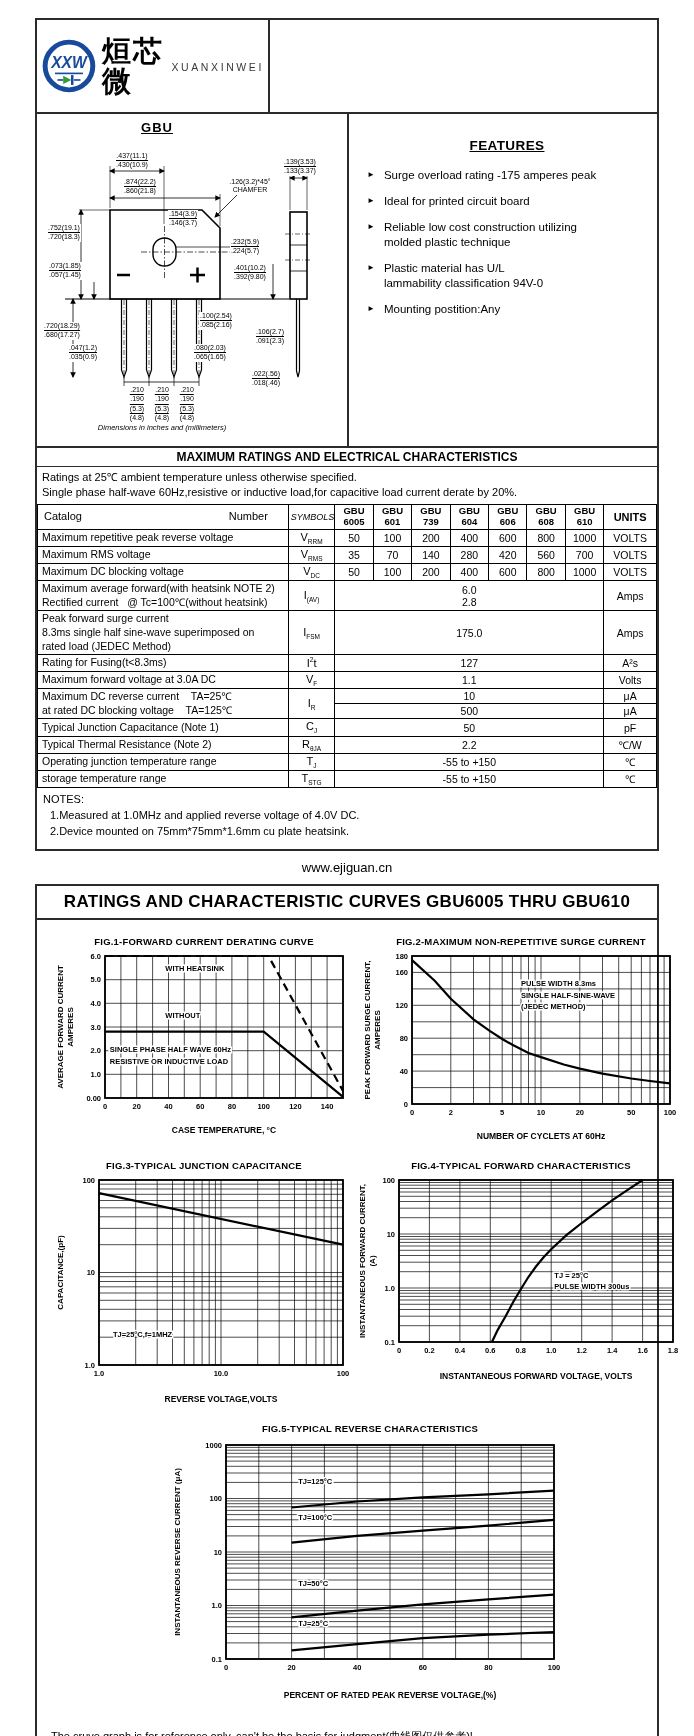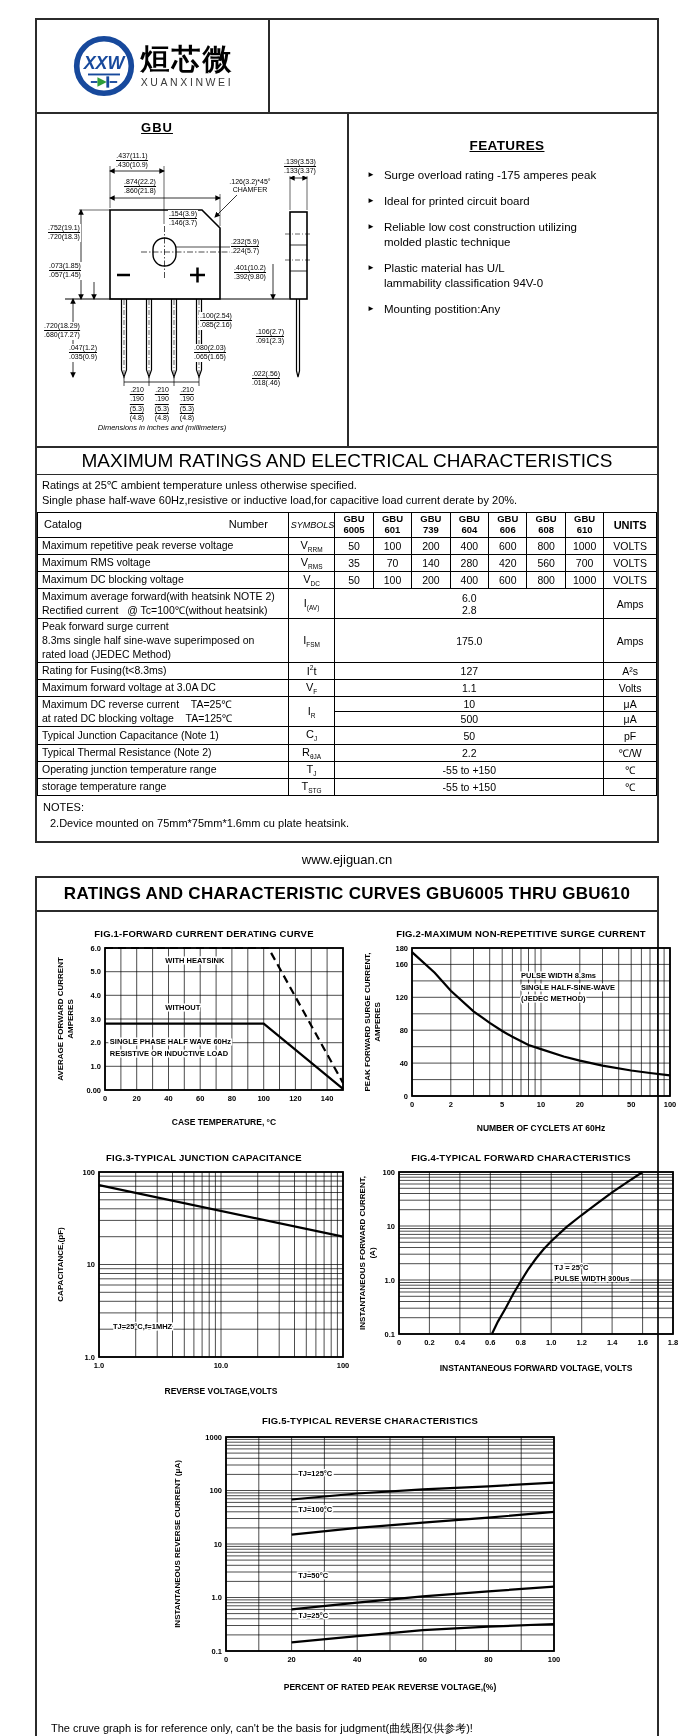--- a/index.html
+++ b/index.html
@@ -3,21 +3,21 @@
 <meta charset="utf-8">
 <style>
 *{margin:0;padding:0;box-sizing:border-box}
 html,body{background:#fff}
 body{width:694px;font-family:"Liberation Sans",sans-serif;color:#000;-webkit-font-smoothing:antialiased}
 .sheet{border:2px solid #2b2b2b;margin:0 35px;background:#fff}
 .sheet1{margin-top:18px}
 
 .hdr{display:flex;border-bottom:2px solid #2b2b2b;height:94px}
 .logo-box{width:233px;border-right:2px solid #2b2b2b;display:flex;align-items:center;justify-content:center;gap:5px;padding:4px}
-.logo-txt{display:flex;flex-direction:column;align-items:center}
+.logo-txt{display:flex;align-items:center}
 .logo-cn{font-size:29px;font-weight:bold;letter-spacing:2px;line-height:1.05}
 .logo-en{font-size:10.5px;letter-spacing:2.6px;color:#3a3a3a;margin-top:1px}
 .hdr-right{flex:1;display:flex;flex-direction:column;align-items:center;padding-top:7px}
 .doc-title{font-size:21px;font-weight:bold;letter-spacing:.5px}
 .title-rule{width:310px;border-bottom:1.5px solid #2b2b2b;margin:3px 0 9px}
 .doc-subtitle{font-size:14px;font-weight:bold;margin-bottom:7px;letter-spacing:.3px}
 .volt-line{font-style:italic;font-size:11px;display:flex;gap:24px}
 
 .mid{display:flex}
 .drawing-col{width:312px;min-width:312px;border-right:2px solid #2b2b2b;position:relative;height:332px;overflow:hidden}
@@ -26,21 +26,21 @@
 .dim{position:absolute;font-size:7px;line-height:1.2;text-align:center;transform:translateX(-50%);background:#fff;white-space:nowrap;padding:0 1px}
 .dim .fr{border-bottom:0.5px solid #000}
 .pkg-caption{position:absolute;left:125px;bottom:14px;transform:translateX(-50%);font-style:italic;font-size:7.5px;white-space:nowrap}
 .features-col{flex:1;padding:24px 10px 0 18px}
 .f-title{text-align:center;font-weight:bold;font-size:13.5px;text-decoration:underline;margin-bottom:16px;letter-spacing:.4px}
 .features-list{list-style:none}
 .features-list li{display:flex;font-size:11.5px;margin-bottom:11px}
 .bullet{margin-right:9px;font-size:8px;line-height:1.6}
 .f-lines div{margin-bottom:3px}
 
-.banner{border-top:2px solid #2b2b2b;border-bottom:1.5px solid #2b2b2b;text-align:center;font-weight:normal;font-size:19px;padding:2px 0}
+.banner{border-top:2px solid #2b2b2b;border-bottom:1.5px solid #2b2b2b;text-align:center;font-weight:bold;font-size:12px;padding:2px 0}
 .conds{font-size:11px;line-height:1.35;padding:3px 5px 4px}
 table.ratings{border-collapse:collapse;width:100%;font-size:11px;table-layout:fixed}
 .ratings td{border:1px solid #000;text-align:center;vertical-align:middle;padding:1px 2px}
 .ratings .desc{text-align:left;padding-left:4px;font-size:10.5px;line-height:1.3}
 .ratings .cat{display:table-cell}
 .ratings .cat-inner{display:flex;justify-content:space-between;padding:0 18px 0 2px;font-size:11px}
 .ratings .sym-h{font-style:italic;font-size:9px}
 .ratings .part div{font-weight:bold;font-size:9.5px;line-height:1.15}
 .ratings .units-h{font-weight:bold;font-size:11px}
 .ratings .val{font-size:10.5px}
@@ -462,20 +462,21 @@
             <div>-55 to +150</div>
           </td>
           <td class="unit">℃</td>
         </tr>
       </tbody>
   </table>
 
   <div class="notes">
     <div>NOTES:</div>
     <div>
+        <div class="nt">1.Measured at 1.0MHz and applied reverse voltage of 4.0V DC.</div>
         <div class="nt">2.Device mounted on 75mm*75mm*1.6mm cu plate heatsink.</div>
       </div>
   </div>
 </div>
 
 <div class="weblink">www.ejiguan.cn</div>
 
 <div class="sheet sheet2">
   <div class="curves-heading">RATINGS AND CHARACTERISTIC CURVES GBU6005 THRU GBU610</div>
   <div class="charts">

